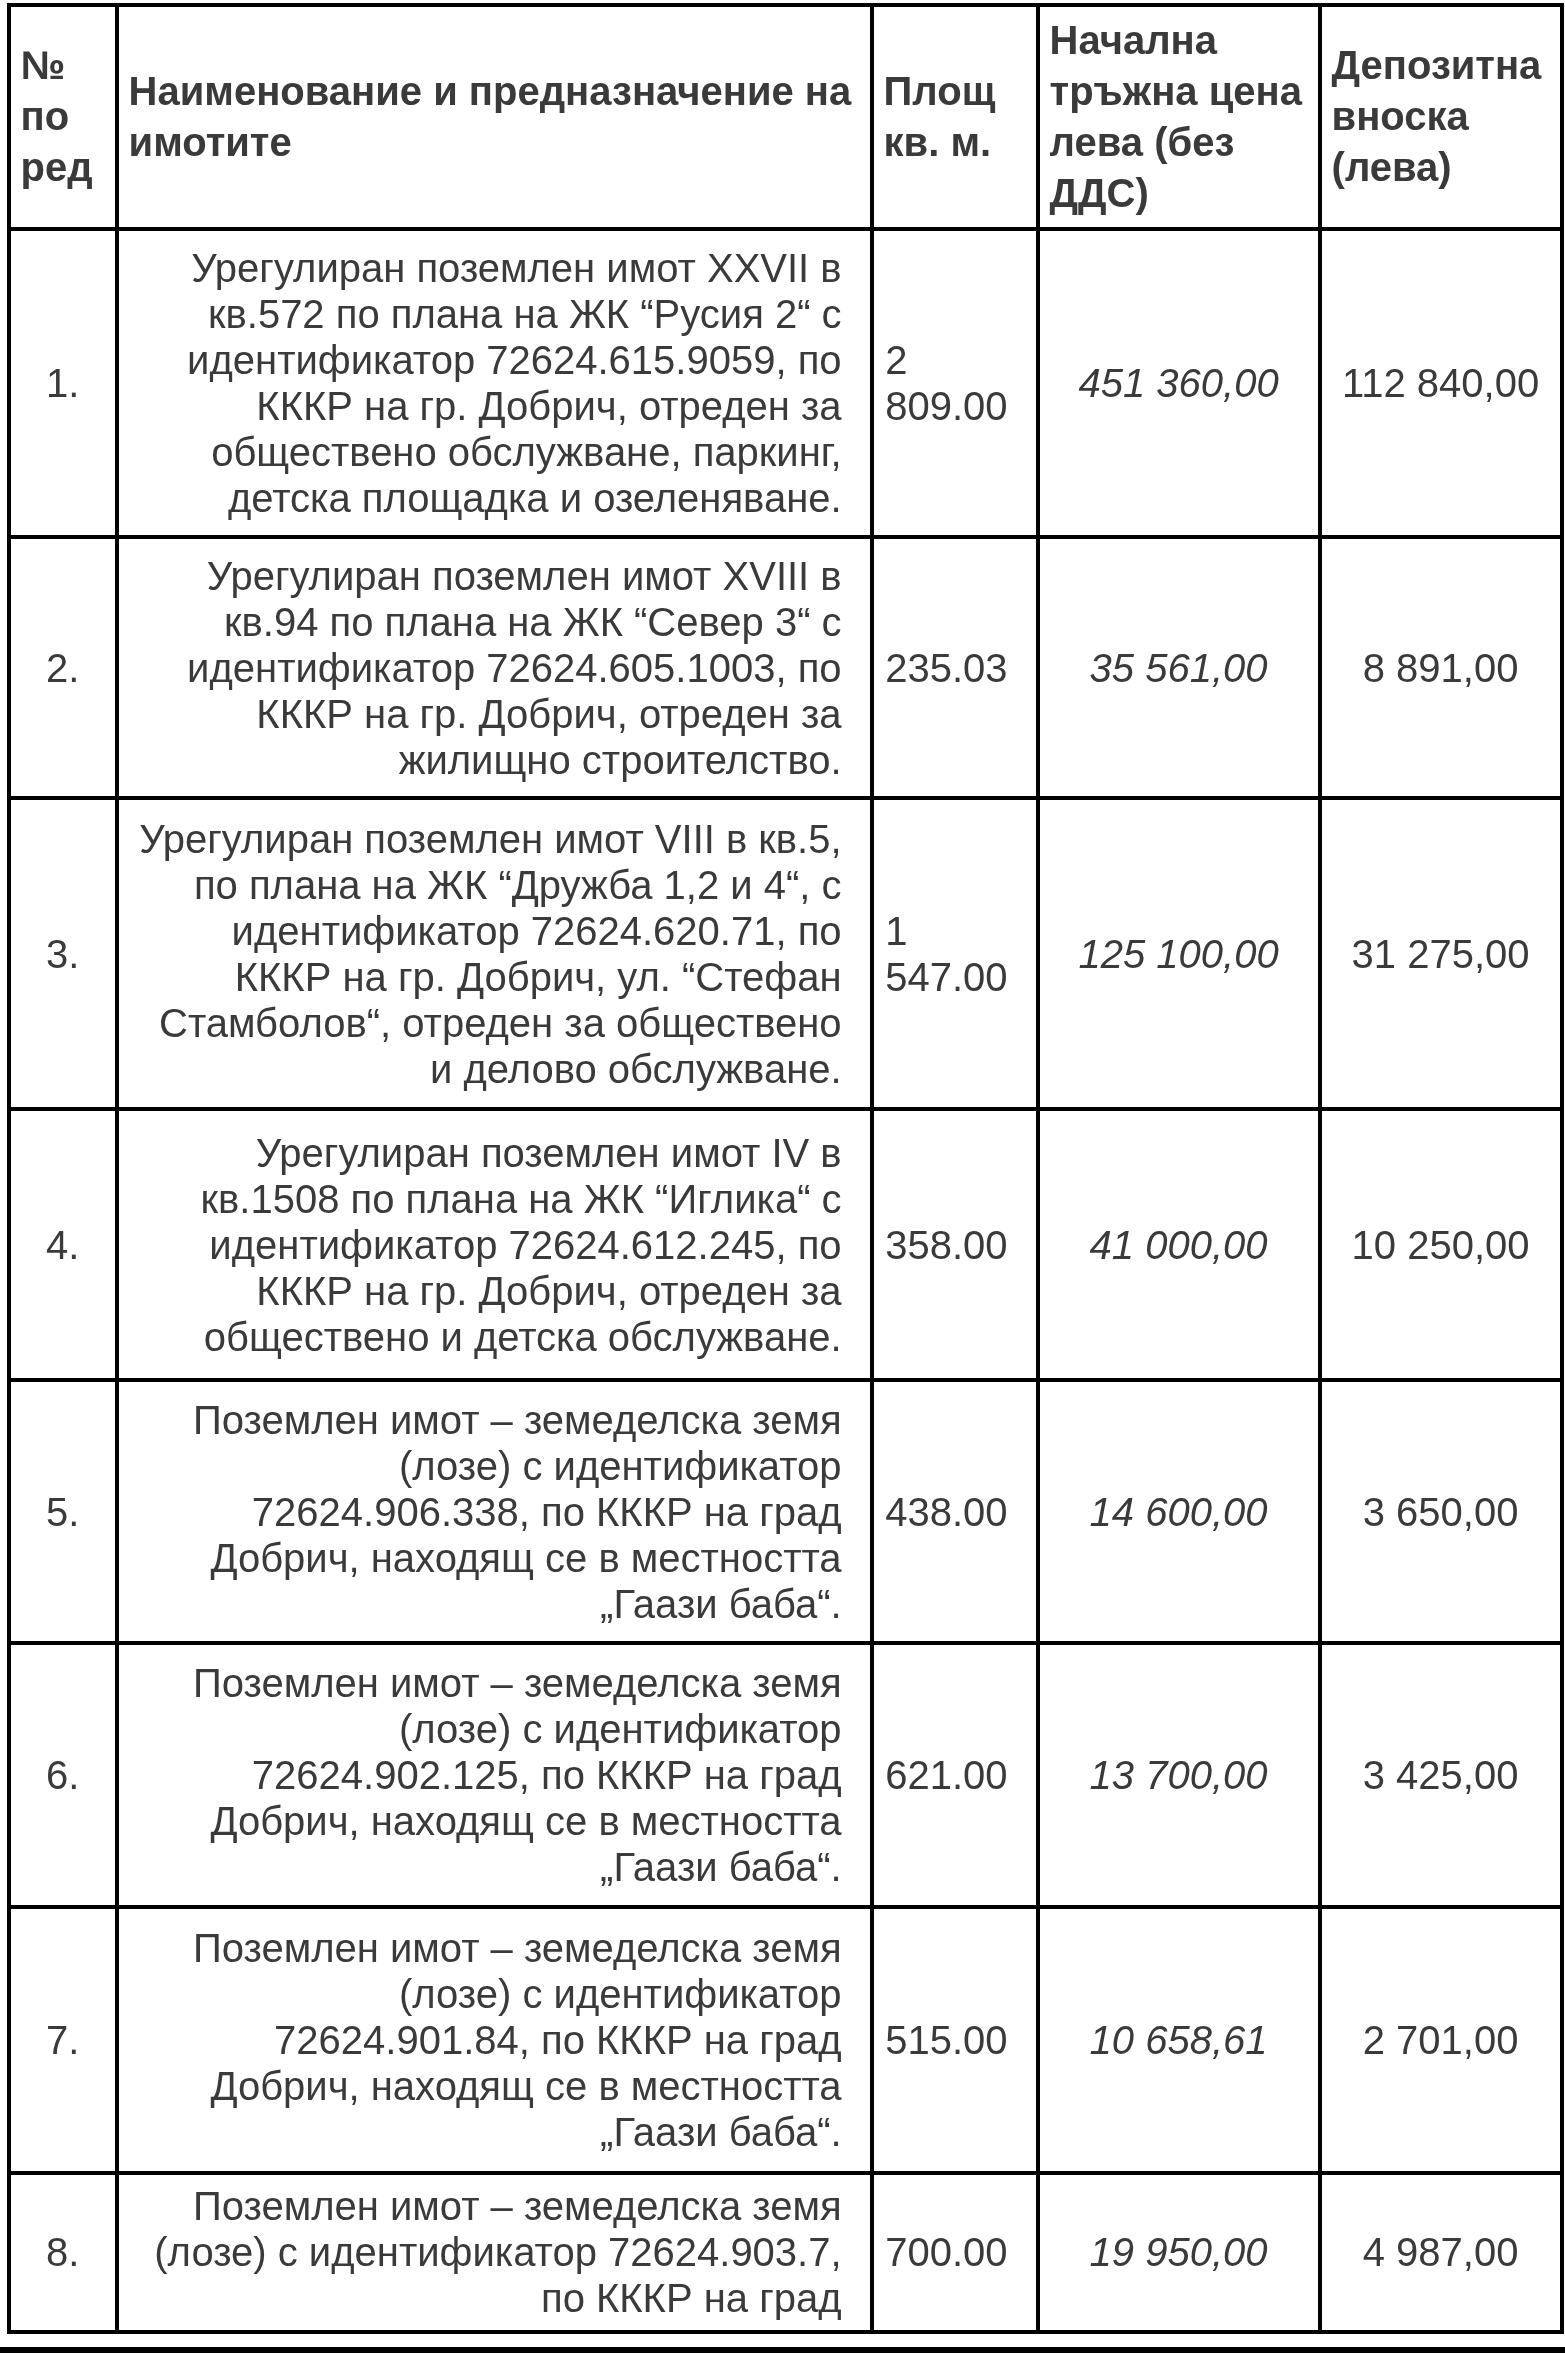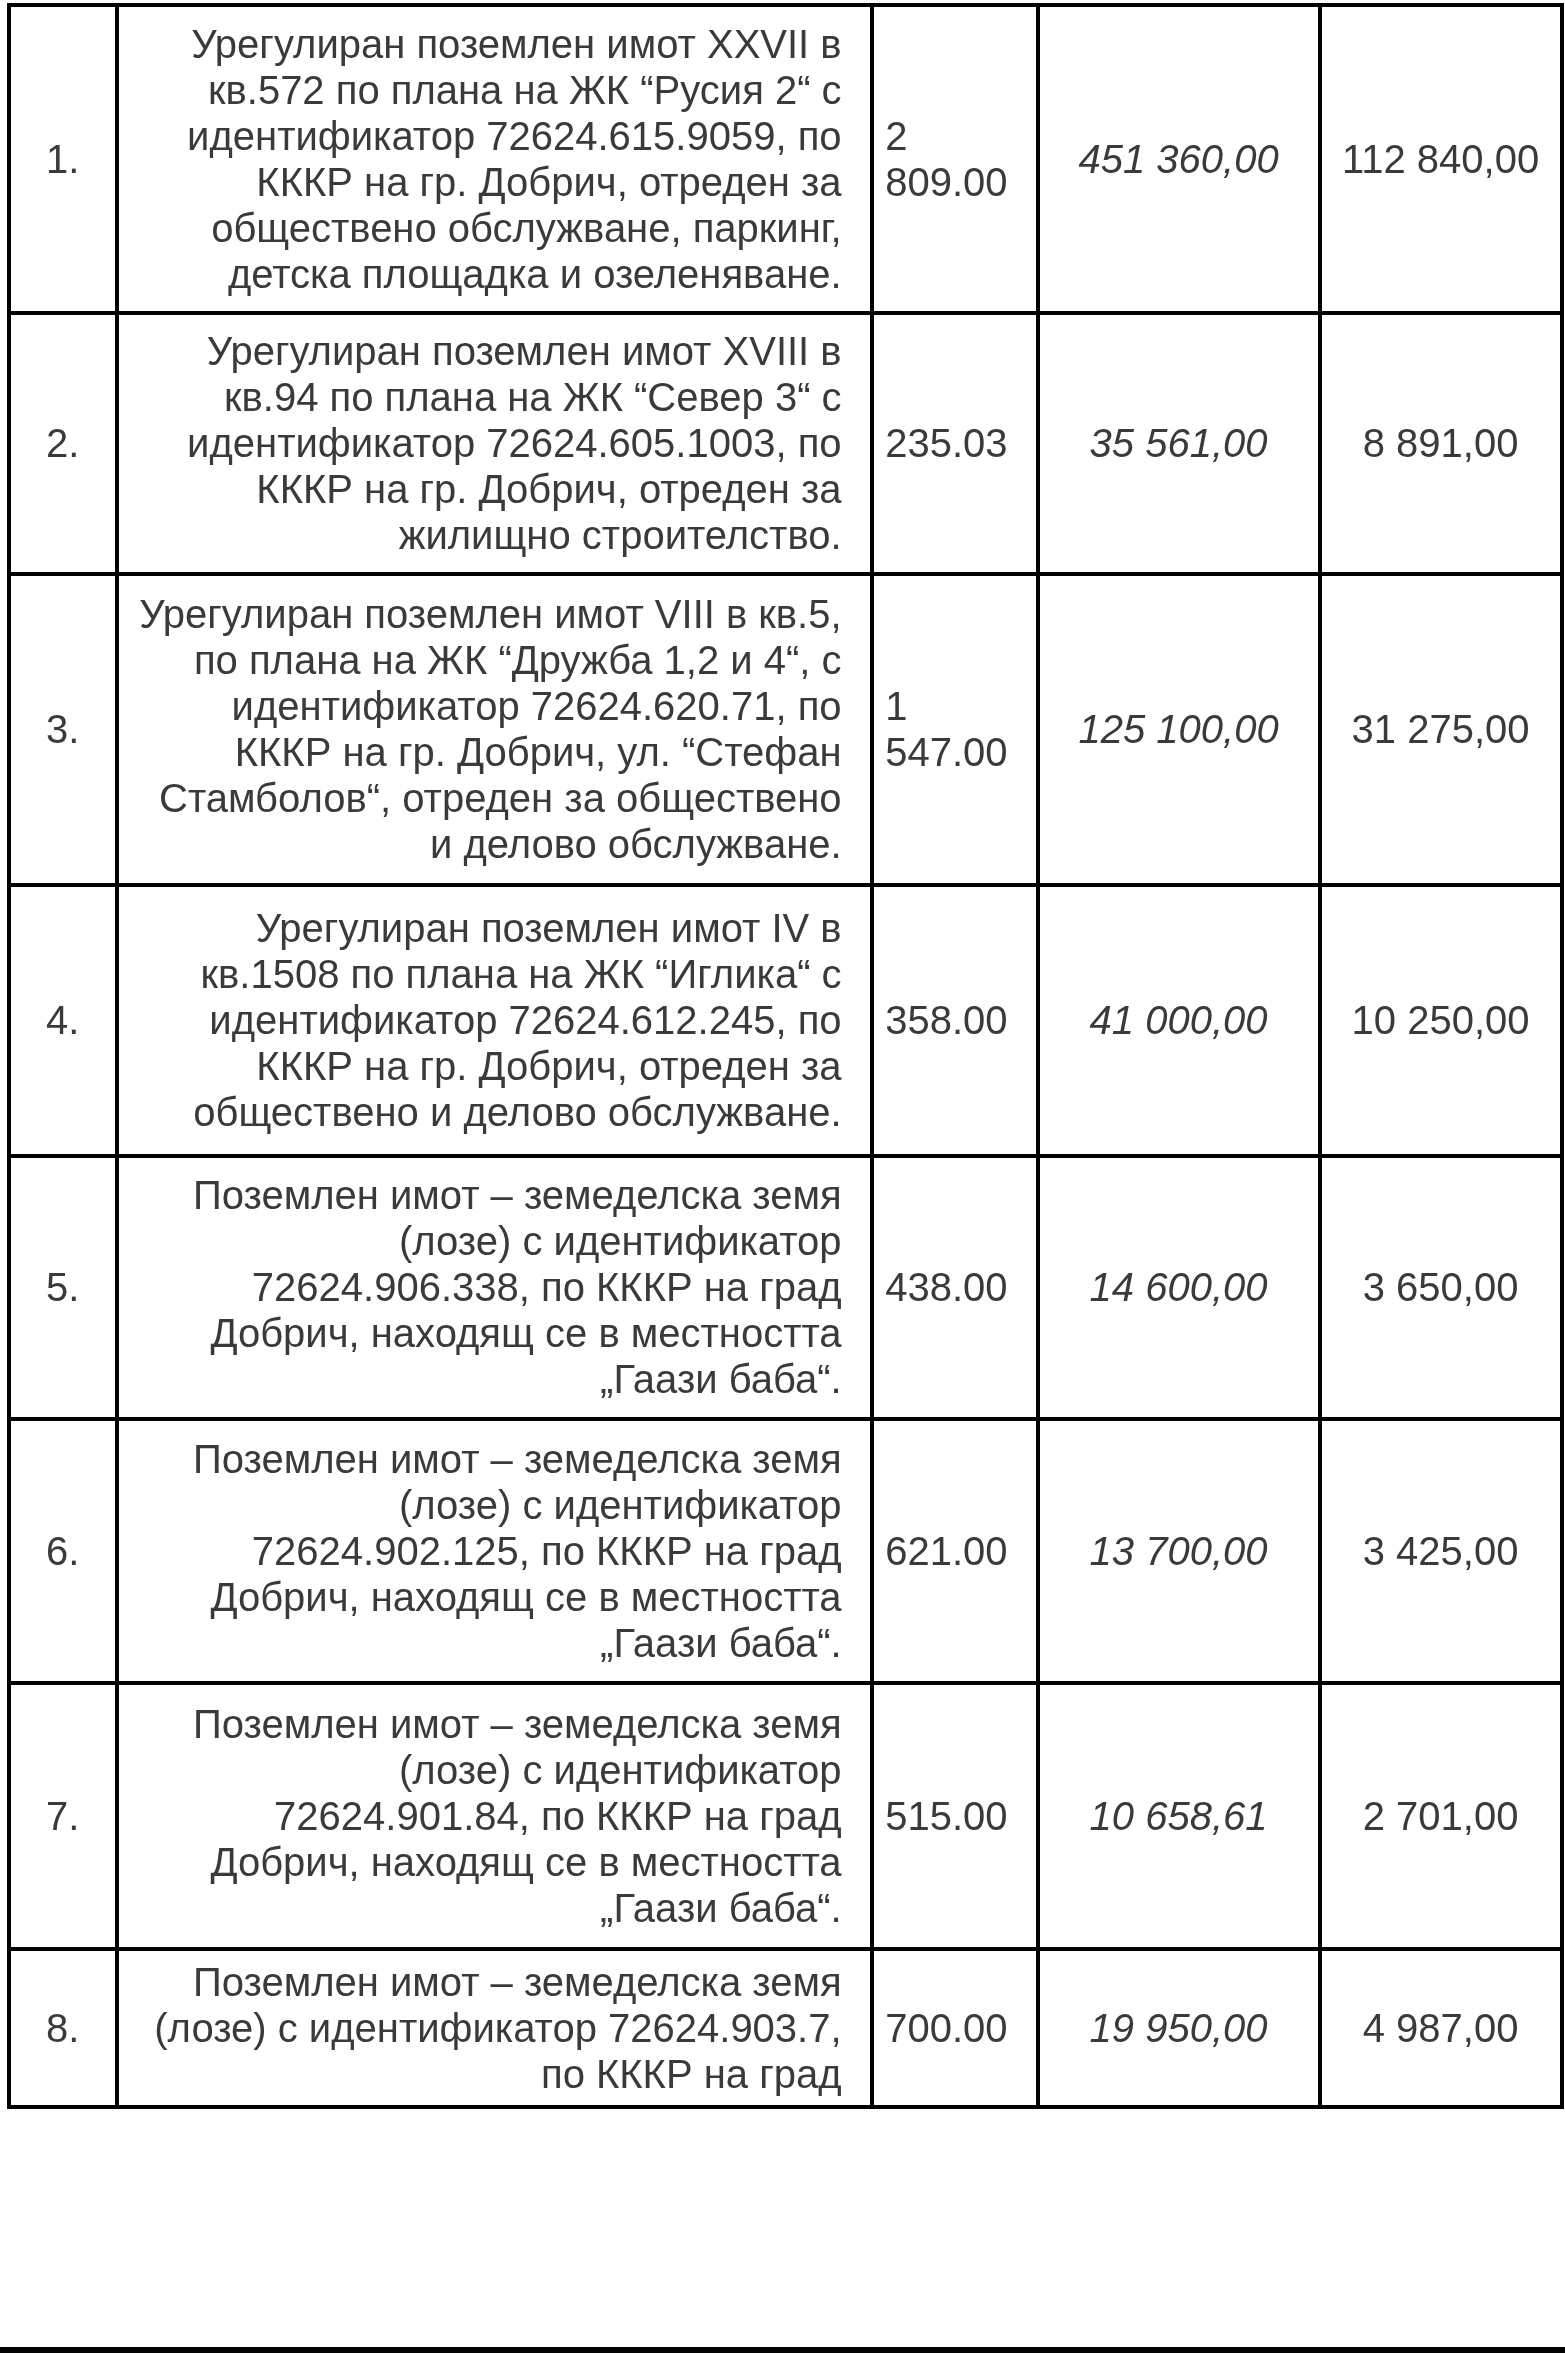--- a/index.html
+++ b/index.html
@@ -76,20 +76,27 @@
 <div class="page">
   <table class="doc">
     <colgroup>
       <col style="width:108px">
       <col style="width:755px">
       <col style="width:166px">
       <col style="width:282px">
       <col style="width:242px">
     </colgroup>
     <tbody>
+      <tr class="r-h">
+        <th class="h-num">№ по ред</th>
+        <th class="h-name">Наименование и предназначение на имотите</th>
+        <th class="h-area">Площ кв. м.</th>
+        <th class="h-price">Начална тръжна цена лева (без ДДС)</th>
+        <th class="h-dep">Депозитна вноска (лева)</th>
+      </tr>
 
       <tr class="r-1">
         <td class="c-num">1.</td>
         <td class="c-name">Урегулиран поземлен имот XXVII в кв.572 по плана на ЖК “Русия 2“ с идентификатор 72624.615.9059, по КККР на гр. Добрич, отреден за обществено обслужване, паркинг, детска площадка и озеленяване.</td>
         <td class="c-area">2 809.00</td>
         <td class="c-price">451 360,00</td>
         <td class="c-dep">112 840,00</td>
       </tr>
 
       <tr class="r-2">
@@ -103,21 +110,21 @@
       <tr class="r-3">
         <td class="c-num">3.</td>
         <td class="c-name">Урегулиран поземлен имот VIII в кв.5, по плана на ЖК “Дружба 1,2 и 4“, с идентификатор 72624.620.71, по КККР на гр. Добрич, ул. “Стефан Стамболов“, отреден за обществено и делово обслужване.</td>
         <td class="c-area">1 547.00</td>
         <td class="c-price">125 100,00</td>
         <td class="c-dep">31 275,00</td>
       </tr>
 
       <tr class="r-4">
         <td class="c-num">4.</td>
-        <td class="c-name">Урегулиран поземлен имот IV в кв.1508 по плана на ЖК “Иглика“ с идентификатор 72624.612.245, по КККР на гр. Добрич, отреден за обществено и делово обслужване.</td>
+        <td class="c-name">Урегулиран поземлен имот IV в кв.1508 по плана на ЖК “Иглика“ с идентификатор 72624.612.245, по КККР на гр. Добрич, отреден за обществено и детска обслужване.</td>
         <td class="c-area">358.00</td>
         <td class="c-price">41 000,00</td>
         <td class="c-dep">10 250,00</td>
       </tr>
 
       <tr class="r-5">
         <td class="c-num">5.</td>
         <td class="c-name">Поземлен имот – земеделска земя (лозе) с идентификатор 72624.906.338, по КККР на град Добрич, находящ се в местността „Гаази баба“.</td>
         <td class="c-area">438.00</td>
         <td class="c-price">14 600,00</td>

